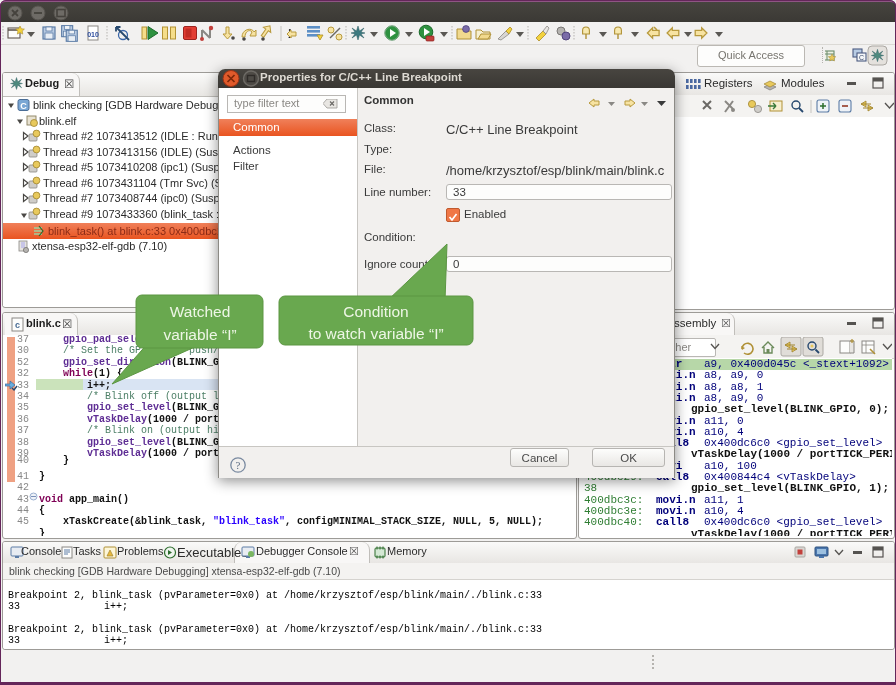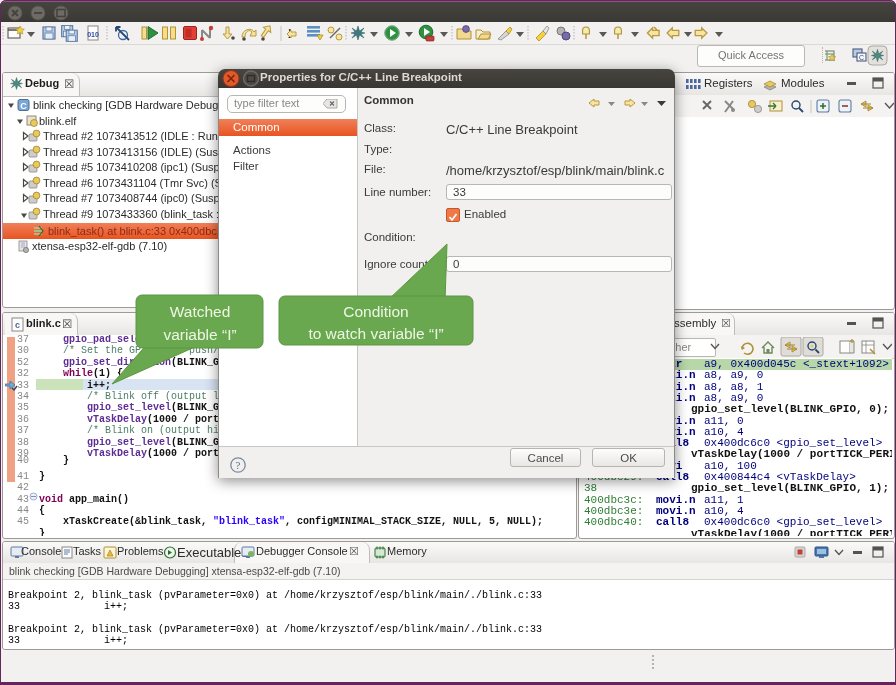--- a/index.html
+++ b/index.html
@@ -526,21 +526,21 @@
 <svg class="ab" style="left:3px;top:1px;" width="42" height="17">
         <circle cx="10" cy="8.5" r="8" fill="#e05a2b" stroke="#9c3315"></circle>
         <path d="M6.5 5 l7 7 M13.5 5 l-7 7" stroke="#7e2708" stroke-width="1.7"></path>
         <circle cx="30" cy="8.5" r="7.5" fill="#4e4b46" stroke="#6e6b66" stroke-width="1.4"></circle>
         <rect x="26.5" y="5.5" width="7" height="6" fill="none" stroke="#2e2b28" stroke-width="1.4"></rect>
       </svg>
 <div class="ab" style="left:42px;top:2px;font-size:11.5px;font-weight:bold;color:#dedad3;">Properties for C/C++ Line Breakpoint</div>
 </div>
 <div class="ab" style="left:0;top:19px;width:455px;height:389px;background:#f2f0ee;border:1px solid #8c8a85;border-top:none;">
 <div class="ab" style="left:0;top:0;width:138px;height:358px;background:#fff;border-right:1px solid #c8c6c2;"></div>
-<div class="ab" style="left:8px;top:7px;width:111px;height:16px;background:#fdfdfc;border:1px solid #b9b7b4;border-radius:5px;font-size:11px;color:#8a8884;line-height:15px;padding-left:6px;">type filter text</div>
+<div class="ab" style="left:8px;top:7px;width:111px;height:16px;background:#fdfdfc;border:1px solid #b9b7b4;border-radius:0;font-size:11px;color:#8a8884;line-height:15px;padding-left:6px;">type filter text</div>
 <svg class="ab" style="left:104px;top:11px;" width="16" height="10">
         <path d="M4 0 h10 v9 h-10 l-4 -4.5z" fill="#e8e6e2" stroke="#9a9894" stroke-width=".8"></path>
         <path d="M7 2.5 l4 4 M11 2.5 l-4 4" stroke="#6a6865" stroke-width="1.1"></path>
       </svg>
 <div class="ab" style="left:0;top:31px;width:138px;height:16.5px;background:linear-gradient(#f0805a,#e95420);color:#fff;font-size:11.5px;line-height:16px;padding-left:14px;box-sizing:border-box;">Common</div>
 <div class="ab" style="left:14px;top:56px;font-size:11.5px;color:#3a3a3a;">Actions</div>
 <div class="ab" style="left:14px;top:72px;font-size:11.5px;color:#3a3a3a;">Filter</div>
 <div class="ab" style="left:145px;top:6px;font-size:11.5px;font-weight:bold;color:#333;">Common</div>
 <svg class="ab" style="left:368px;top:8px;" width="86" height="14" viewBox="0 0 86 14">
 <path d="M7 3 L2 7 L7 11 L7 9 L12 9 L12 5 L7 5 Z" fill="#f7e3a2" stroke="#b89a3e"></path>
@@ -561,21 +561,21 @@
         </svg></div>
 <div class="ab" style="left:245px;top:120px;font-size:11.5px;color:#3a3a3a;">Enabled</div>
 <div class="lbl" style="left:145px;top:143px;">Condition:</div>
 <div class="lbl" style="left:145px;top:170px;">Ignore count:</div>
 <div class="inp" style="left:227px;top:168px;">0</div>
 <div class="ab" style="left:0;top:358px;width:455px;height:31px;border-top:1px solid #c8c6c2;background:#f2f0ee;"></div>
 <svg class="ab" style="left:11px;top:369px;" width="18" height="18">
         <circle cx="8" cy="8" r="7.2" fill="none" stroke="#7a8aa0" stroke-width="1.3"></circle>
         <text x="8" y="12" font-size="11" fill="#5a6a80" text-anchor="middle" font-family="Liberation Serif">?</text>
       </svg>
-<div class="btn" style="left:291px;top:360px;width:71px;">Cancel</div>
+<div class="btn" style="left:291px;top:360px;width:59px;">Cancel</div>
 <div class="btn" style="left:373px;top:360px;width:73px;">OK</div>
 </div>
 </div>
 
 <svg class="ab" id="balloon1" style="left:100px;top:290px;z-index:60;" width="170" height="105" viewBox="0 0 170 105">
 <path d="M12 94 L49 52 L106 52 Z" fill="#69a84f" stroke="#5c9643" stroke-width="1"></path>
 <rect x="36" y="5" width="127" height="53" rx="6" fill="#69a84f" stroke="#5c9643" stroke-width="1"></rect>
 <text x="100" y="27" font-size="15.5" fill="#edf6e5" text-anchor="middle" font-family="Liberation Sans">Watched</text>
 <text x="100" y="50" font-size="15.5" fill="#edf6e5" text-anchor="middle" font-family="Liberation Sans">variable “I”</text>
 </svg>

